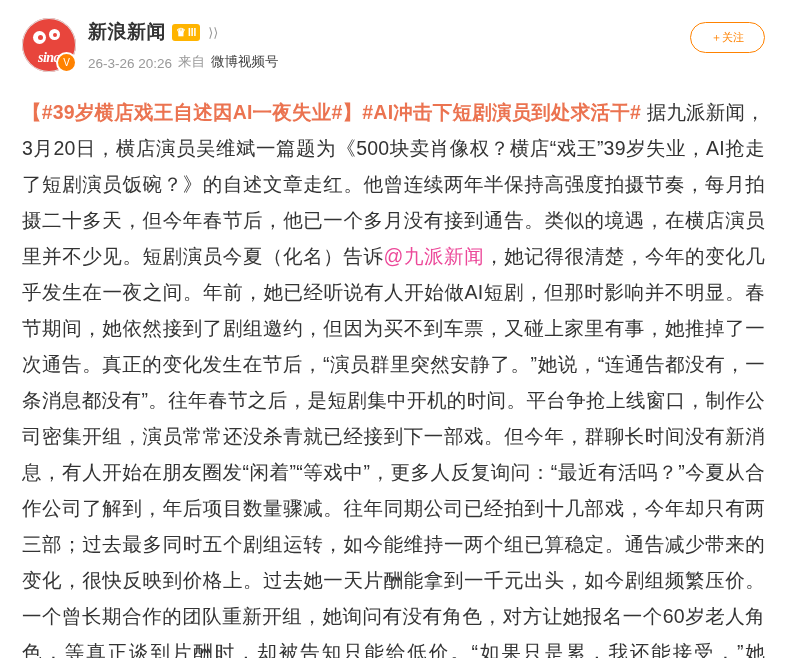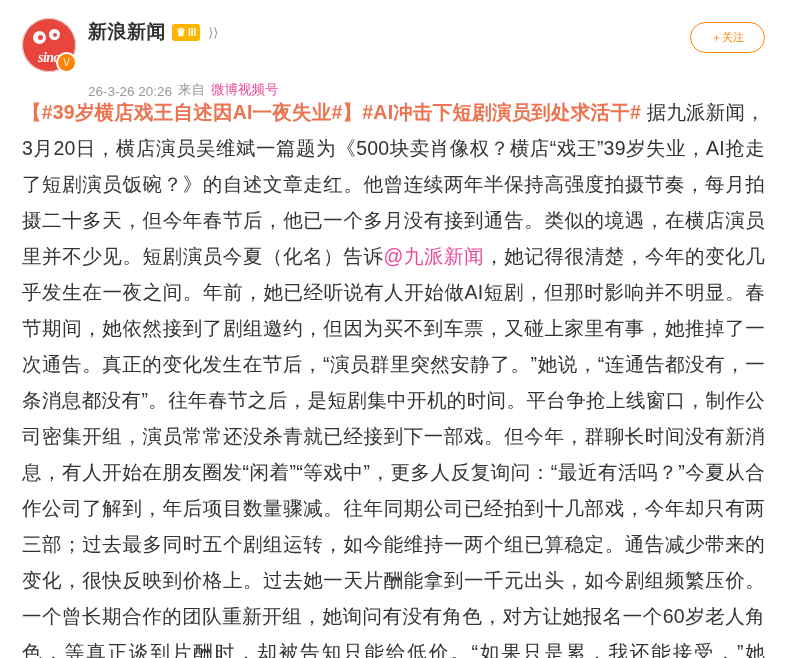--- a/index.html
+++ b/index.html
@@ -144,22 +144,21 @@
   .meta-row {
     margin-top: 8px;
     font-size: 13.5px;
     color: #999999;
     display: flex;
     align-items: flex-end;
     gap: 6px;
     flex-wrap: wrap;
   }
   .meta-row .src-link {
-    color: #ec4899;
-    margin-top: 28px;
+    color: #404040;
   }
   .follow-btn {
     flex: 0 0 auto;
     margin-top: 6px;
     border: 1px solid #ff8200;
     color: #ff8200;
     background: #ffffff;
     border-radius: 17px;
     font-size: 11px;
     padding: 7px 20px;

